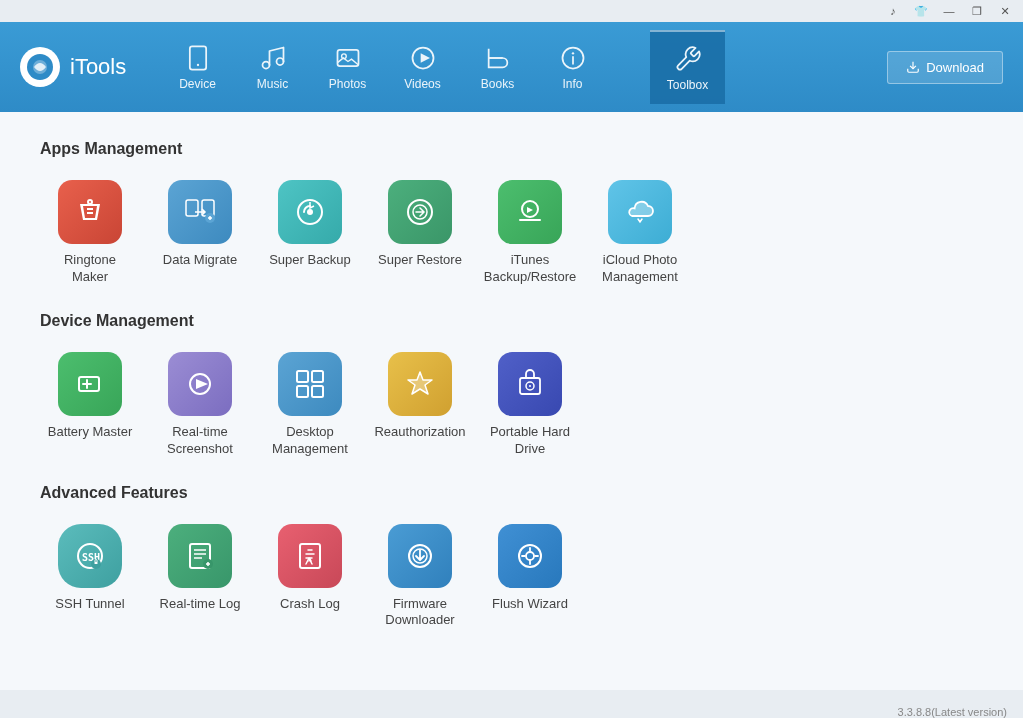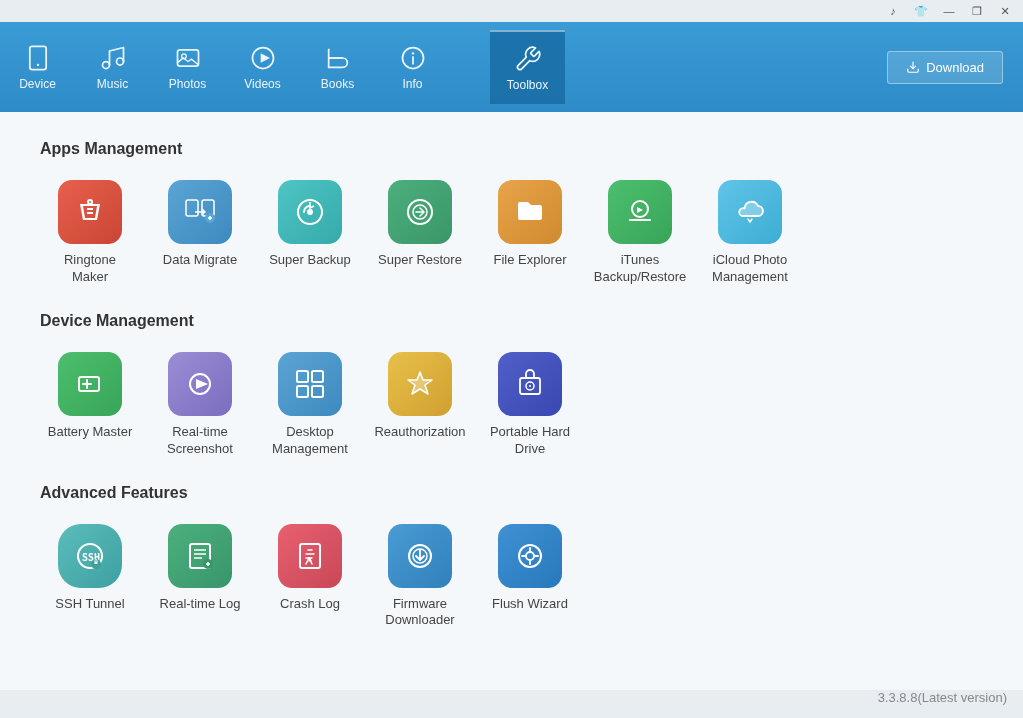--- a/index.html
+++ b/index.html
@@ -139,24 +139,24 @@
       color: #444;
       text-align: center;
       line-height: 1.3;
     }
 
     
     .status-bar {
       height: 28px;
       background: #e8edf2;
       display: flex;
-      align-items: flex-start;
+      align-items: flex-end;
       justify-content: flex-end;
       padding: 0 16px;
-      font-size: 13px;
+      font-size: 11px;
       color: #888;
     }
 
     
     .icon-red { background: linear-gradient(135deg, #e8604c, #c94535); }
     .icon-blue-medium { background: linear-gradient(135deg, #5ba4d4, #3d8abf); }
     .icon-teal { background: linear-gradient(135deg, #4ec4c4, #35aaaa); }
     .icon-green { background: linear-gradient(135deg, #4caf7d, #3a9668); }
     .icon-orange { background: linear-gradient(135deg, #e8a44a, #d08a30); }
     .icon-green2 { background: linear-gradient(135deg, #4cbe6e, #38a558); }
@@ -177,20 +177,30 @@
 
 <div class="title-bar">
   <div class="title-bar-btn">♪</div>
   <div class="title-bar-btn">👕</div>
   <div class="title-bar-btn">—</div>
   <div class="title-bar-btn">❐</div>
   <div class="title-bar-btn close">✕</div>
 </div>
 
 <div class="header">
+  <div class="logo-area">
+    <div class="logo-icon">
+      <svg width="28" height="28" viewBox="0 0 28 28" style="position:relative;z-index:1;">
+        <circle cx="14" cy="14" r="13" fill="#2e8bc7"></circle>
+        <circle cx="14" cy="14" r="7" fill="white" opacity="0.3"></circle>
+        <path d="M8 14 Q14 6 20 14 Q14 22 8 14Z" fill="white" opacity="0.8"></path>
+      </svg>
+    </div>
+    <span class="logo-text">iTools</span>
+  </div>
 
   <div class="nav-items">
 
     <div class="nav-item">
       <svg width="28" height="28" fill="white" viewBox="0 0 24 24">
           <rect x="5" y="2" width="14" height="20" rx="2" ry="2" stroke="white" stroke-width="1.5" fill="none"></rect>
           <line x1="12" y1="18" x2="12" y2="18" stroke="white" stroke-width="2" stroke-linecap="round"></line>
         </svg>
       <span>Device</span>
     </div>
@@ -304,28 +314,20 @@
         <div class="tool-icon icon-green">
           <svg width="36" height="36" viewBox="0 0 36 36" fill="none">
               <circle cx="18" cy="18" r="12" stroke="white" stroke-width="2"></circle>
               <circle cx="18" cy="18" r="7" stroke="white" stroke-width="1.5"></circle>
               <path d="M14 18h8M18 14l4 4-4 4" stroke="white" stroke-width="1.5" stroke-linecap="round"></path>
             </svg>
         </div>
         <span class="tool-label">Super Restore</span>
       </div>
 
-      <div class="tool-item">
-        <div class="tool-icon icon-orange">
-          <svg width="36" height="36" viewBox="0 0 36 36" fill="white">
-              <path d="M6 10a2 2 0 012-2h8l3 3h9a2 2 0 012 2v11a2 2 0 01-2 2H8a2 2 0 01-2-2V10z"></path>
-            </svg>
-        </div>
-        <span class="tool-label">File Explorer</span>
-      </div>
 
       <div class="tool-item">
         <div class="tool-icon icon-green2">
           <svg width="36" height="36" viewBox="0 0 36 36" fill="none">
               <circle cx="18" cy="15" r="8" stroke="white" stroke-width="2"></circle>
               <path d="M15 13l6 3-6 3V13z" fill="white"></path>
               <path d="M8 26h20" stroke="white" stroke-width="2" stroke-linecap="round"></path>
             </svg>
         </div>
         <span class="tool-label">iTunes Backup/Restore</span>

